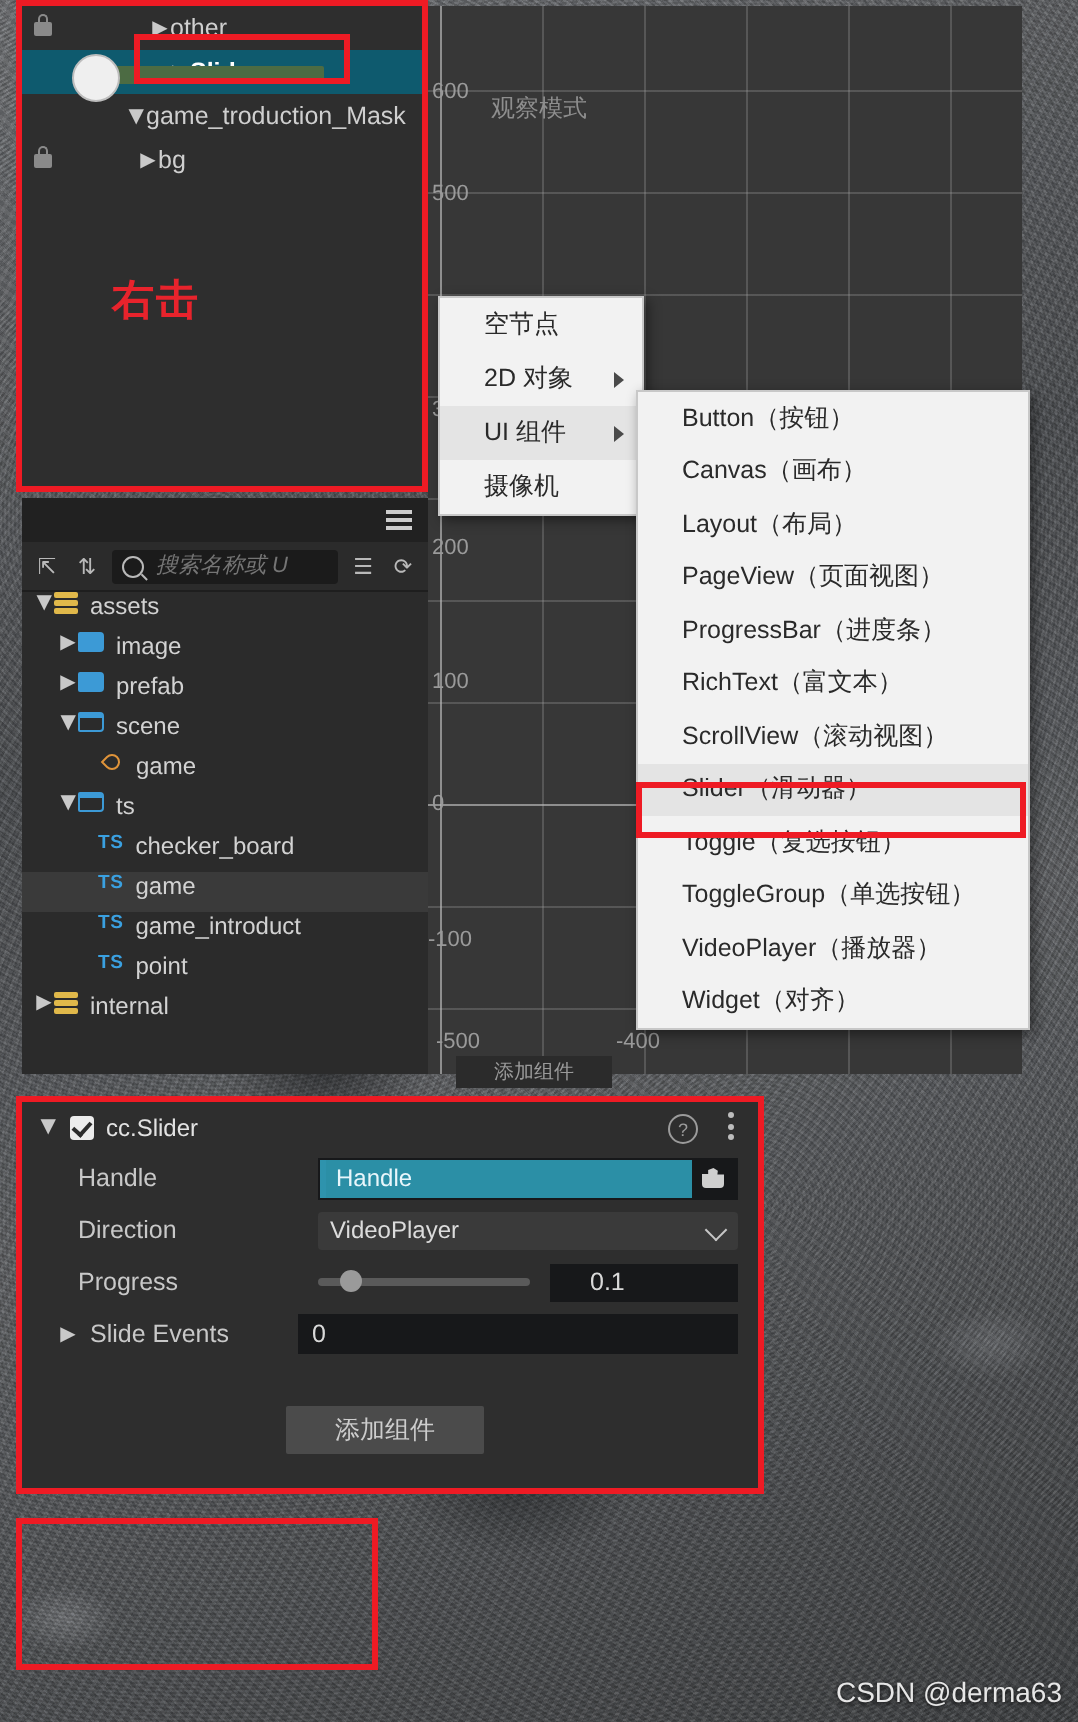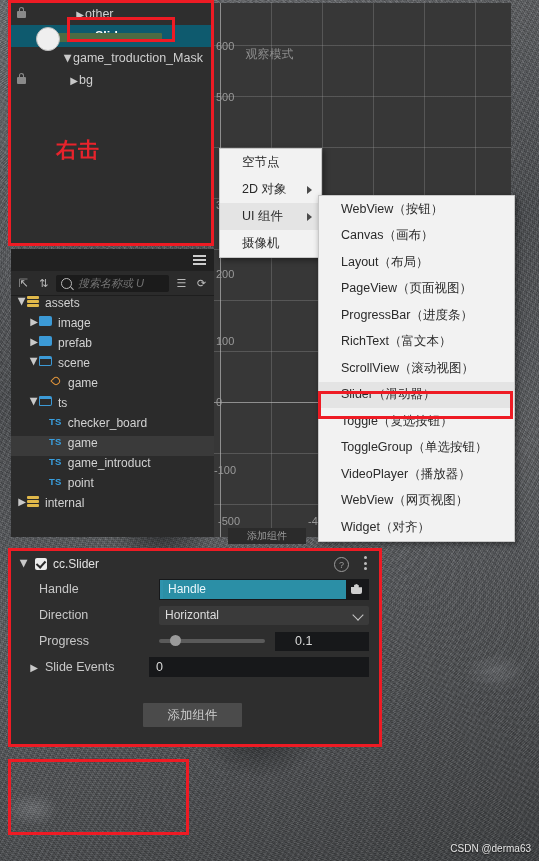--- a/index.html
+++ b/index.html
@@ -125,21 +125,21 @@
 
   
   #preview{left:11px;top:762px;width:175px;height:70px;background:#ffffff;}
   .pv-track{position:absolute;left:40px;top:33px;width:122px;height:9px;background:#4c6b43;border-radius:1px;}
   .pv-knob{position:absolute;left:36px;top:27px;width:22px;height:22px;background:#efefef;border:1px solid #bdbdbd;border-radius:50%;}
   .pv-text{position:absolute;left:0;right:0;top:46px;text-align:center;color:#8e8e8e;font-size:12px;}
 
   
   #rightclick{position:absolute;left:45px;top:133px;color:#e8232c;font-size:21px;font-weight:bold;
               font-family:"DejaVu Sans",sans-serif;letter-spacing:1px;}
-  #watermark{position:absolute;right:8px;bottom:7px;color:#e6e6e6;font-size:10px;
+  #watermark{position:absolute;right:8px;bottom:7px;color:#e6e6e6;font-size:14px;
              text-shadow:0 1px 2px rgba(0,0,0,.8);margin-top:12px;}
   .stub{position:absolute;left:228px;top:528px;width:78px;height:16px;background:#2b2b2b;color:#9a9a9a;font-size:10px;
         display:flex;align-items:center;justify-content:center;overflow:hidden;}
 </style>
 </head>
 <body>
 
 <div id="stage">
   <div class="rock"></div>
 
@@ -204,21 +204,21 @@
       <span>UI 组件</span>
       <span class="m-caret"></span>
     </div>
     <div class="m-item">
       <span>摄像机</span>
     </div>
   </div>
 
   <div class="menu" id="menu3">
     <div class="m-item">
-        <span>WebView（按钮）</span>
+        <span>Button（按钮）</span>
       </div>
     <div class="m-item">
         <span>Canvas（画布）</span>
       </div>
     <div class="m-item">
         <span>Layout（布局）</span>
       </div>
     <div class="m-item">
         <span>PageView（页面视图）</span>
       </div>
@@ -235,23 +235,20 @@
         <span>Slider（滑动器）</span>
       </div>
     <div class="m-item">
         <span>Toggle（复选按钮）</span>
       </div>
     <div class="m-item">
         <span>ToggleGroup（单选按钮）</span>
       </div>
     <div class="m-item">
         <span>VideoPlayer（播放器）</span>
-      </div>
-    <div class="m-item">
-        <span>WebView（网页视图）</span>
       </div>
     <div class="m-item">
         <span>Widget（对齐）</span>
       </div>
   </div>
 
   <div class="panel" id="assets">
     <div class="tabbar">
       <div class="hamb">
           <i></i>
@@ -351,21 +348,21 @@
           <span class="val">Handle</span>
           <span class="puzzle"></span>
         </span>
       </span>
     </div>
 
     <div class="prow">
       <span class="plabel">Direction</span>
       <span class="pfield">
         <span class="select">
-          <span>Horizontal</span>
+          <span>VideoPlayer</span>
           <span class="chev"></span>
         </span>
       </span>
     </div>
 
     <div class="prow">
       <span class="plabel">Progress</span>
       <span class="pfield">
         <span class="track">
           <span class="knob" id="progress-knob" style="left: 10%;"></span>

